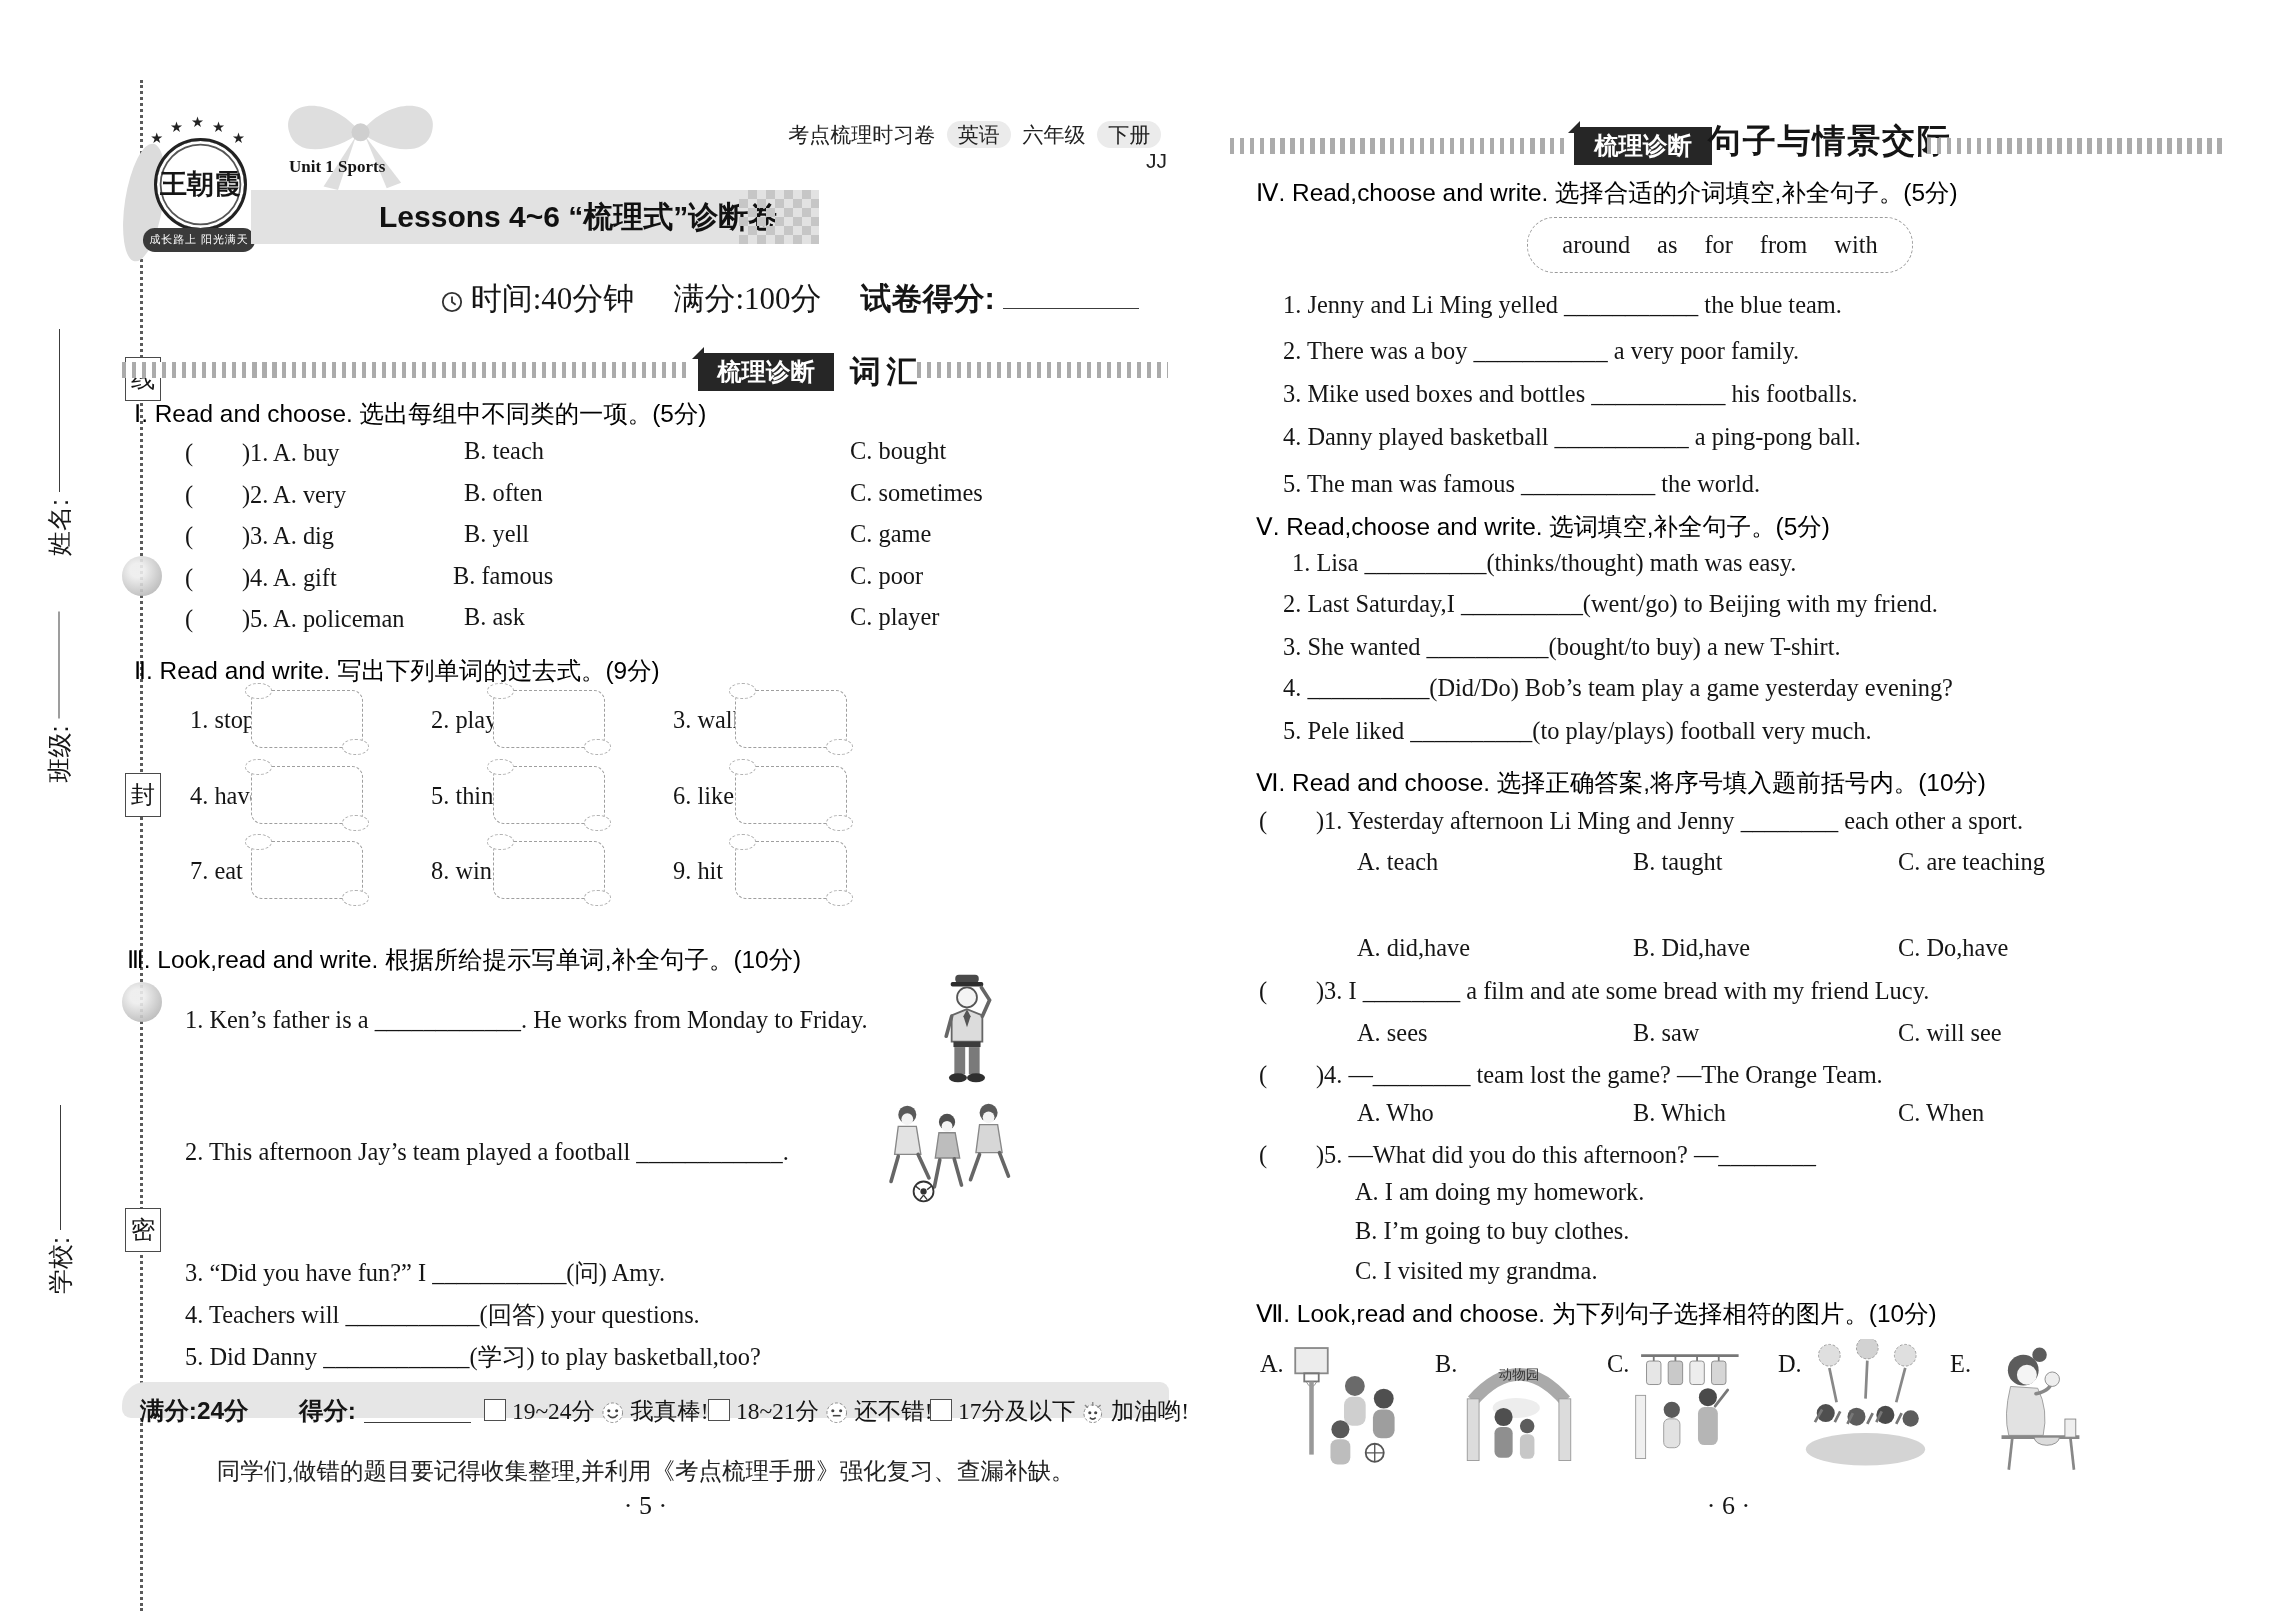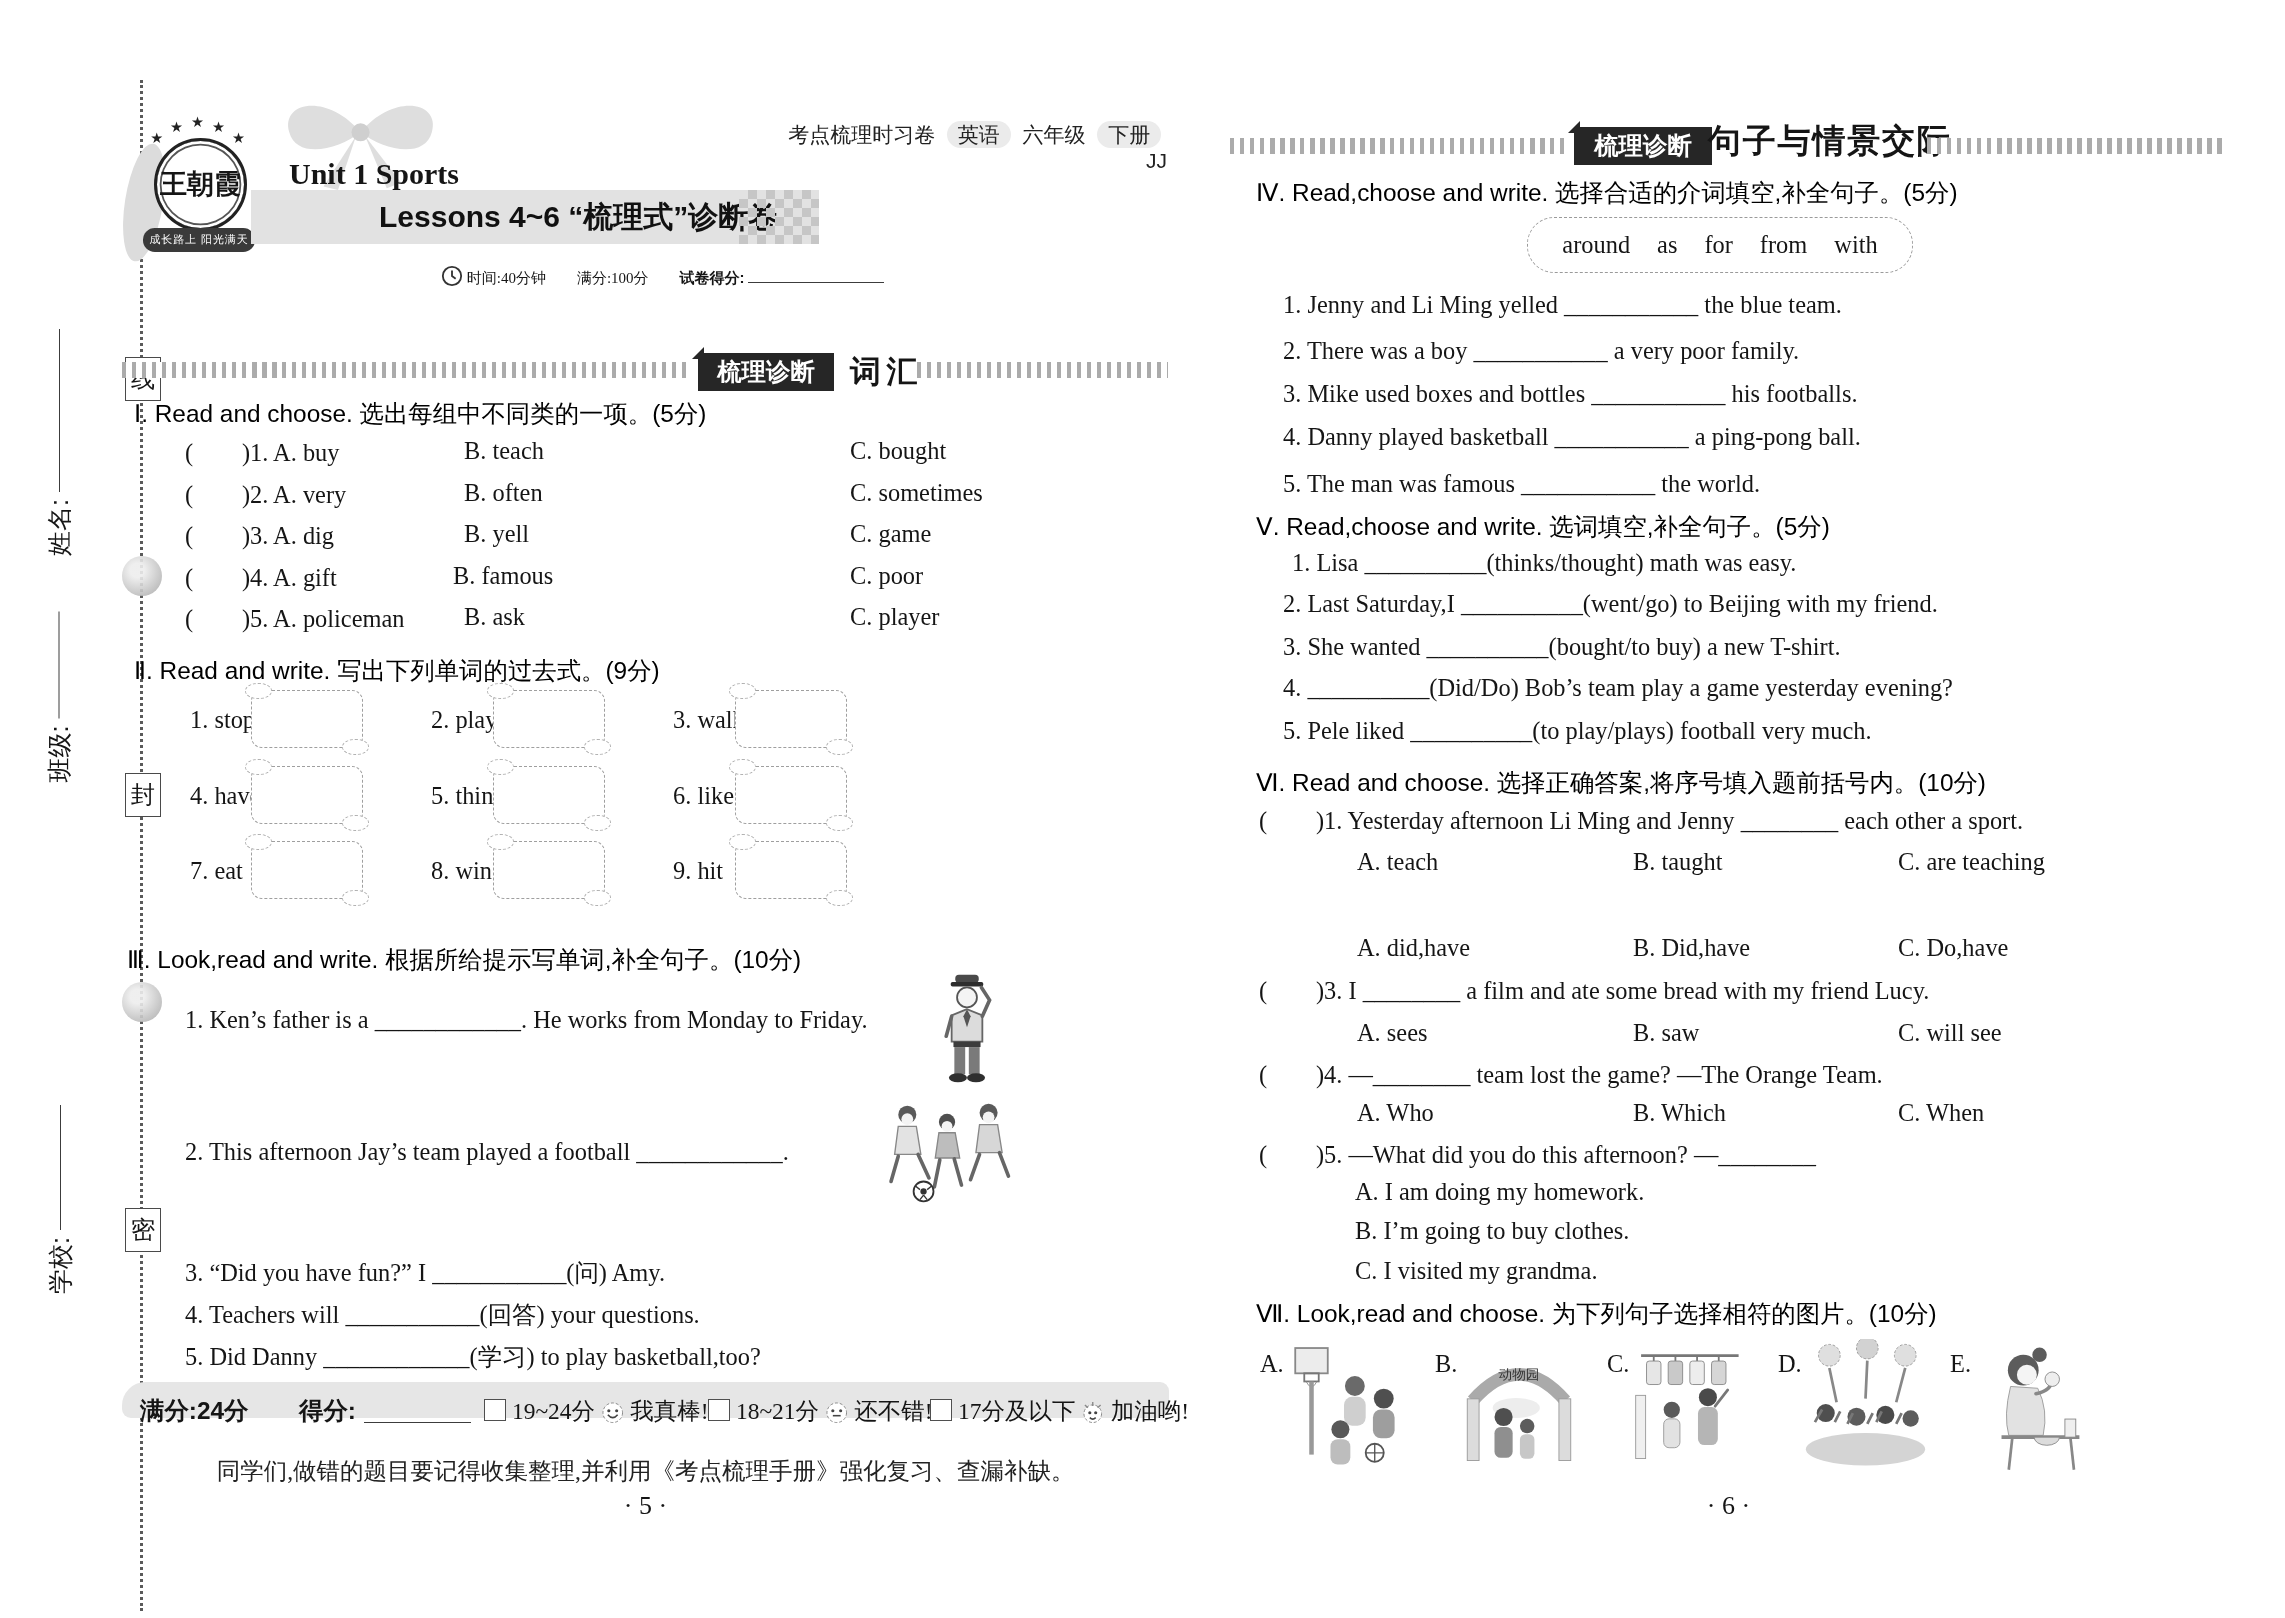--- a/index.html
+++ b/index.html
@@ -93,28 +93,28 @@
     <span class="st" style="left:27px;top:4.5px;">★</span>
     <span class="st" style="left:48px;top:0px;">★</span>
     <span class="st" style="left:69px;top:4.5px;">★</span>
     <span class="st" style="left:89px;top:16.3px;">★</span>
     <div class="logo-circle ab" style="left:11px;top:23.5px;">
       <span style="font-size:27px;font-weight:bold;">王朝霞</span>
     </div>
     <div class="ribbon ab" style="left:0;top:114px;width:112px;height:23.5px;line-height:23.5px;font-size:11px;letter-spacing:0.9px;">成长路上 阳光满天</div>
   </div>
 
-  <div class="ab b" style="left:289px;top:157px;font-size:30px;font-family:'Liberation Serif',serif;">Unit 1  Sports</div>
+  <div class="ab b" style="left:289px;top:157px;font-size:17px;font-family:'Liberation Serif',serif;">Unit 1  Sports</div>
 
   <div class="ab banner" style="left:251px;top:190px;width:568px;height:54px;">
     <div class="ab sans b" style="left:128px;top:0;height:54px;line-height:54px;font-size:30px;color:#111;white-space:nowrap;">Lessons 4~6 “梳理式”诊断卷</div>
     <div class="ab checker" style="right:0;top:0;width:80px;height:54px;"></div>
   </div>
 
-  <div class="ab" style="left:441px;top:265px;font-size:15px;white-space:nowrap;">
+  <div class="ab" style="left:441px;top:278px;font-size:31px;white-space:nowrap;">
     <svg width="22" height="22" viewBox="0 0 24 24" style="vertical-align:-3.6px;">
       <circle cx="12" cy="12" r="10" fill="#fff" stroke="#333" stroke-width="2"></circle>
       <path d="M12 6 v6 l4 3" fill="none" stroke="#333" stroke-width="2"></path>
     </svg>
     <span>时间:40分钟</span>
     <span style="display:inline-block;width:23.5px;"></span>
     <span>满分:100分</span>
     <span style="display:inline-block;width:23.5px;"></span>
     <span class="sans b">试卷得分:</span>
     <span class="mline" style="width:136px;"></span>

